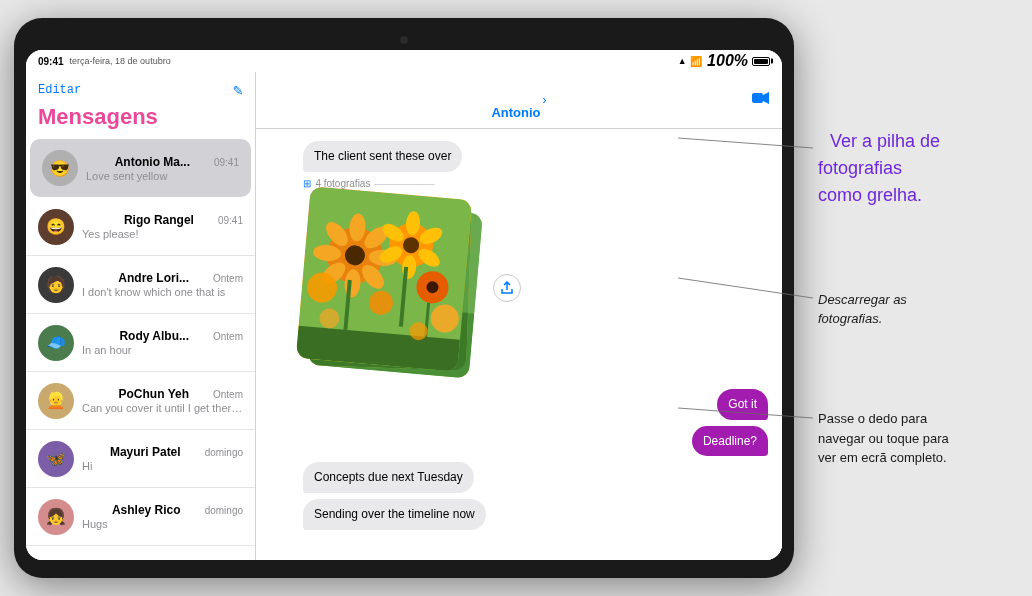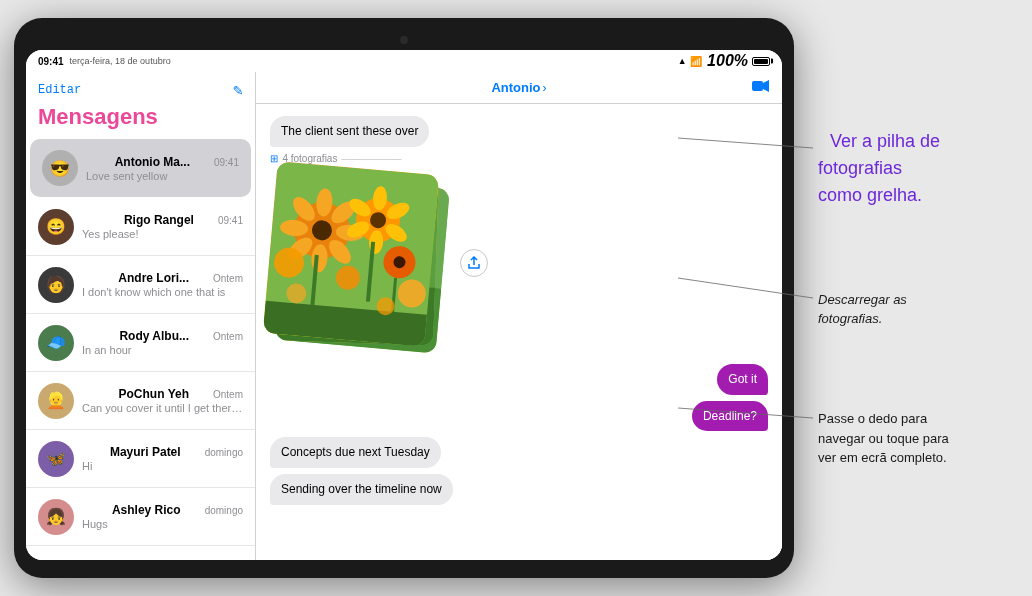--- a/index.html
+++ b/index.html
@@ -223,20 +223,21 @@
       padding: 8px 16px;
       border-bottom: 1px solid #d1d1d6;
       position: relative;
     }
 
     .chat-header-name {
       font-size: 13px;
       font-weight: 600;
       color: #007aff;
       cursor: pointer;
+      margin-top: 25px;
     }
 
     .chat-header-chevron {
       color: #007aff;
       font-size: 12px;
       margin-left: 2px;
     }
 
     .chat-video-btn {
       position: absolute;
@@ -256,20 +257,21 @@
       background: #fff;
     }
 
     .bubble-wrapper {
       display: flex;
       align-items: flex-end;
     }
 
     .bubble-wrapper.incoming {
       justify-content: flex-start;
+      margin-left: 33px;
     }
 
     .bubble-wrapper.outgoing {
       justify-content: flex-end;
     }
 
     .bubble {
       max-width: 70%;
       padding: 7px 11px;
       border-radius: 16px;

